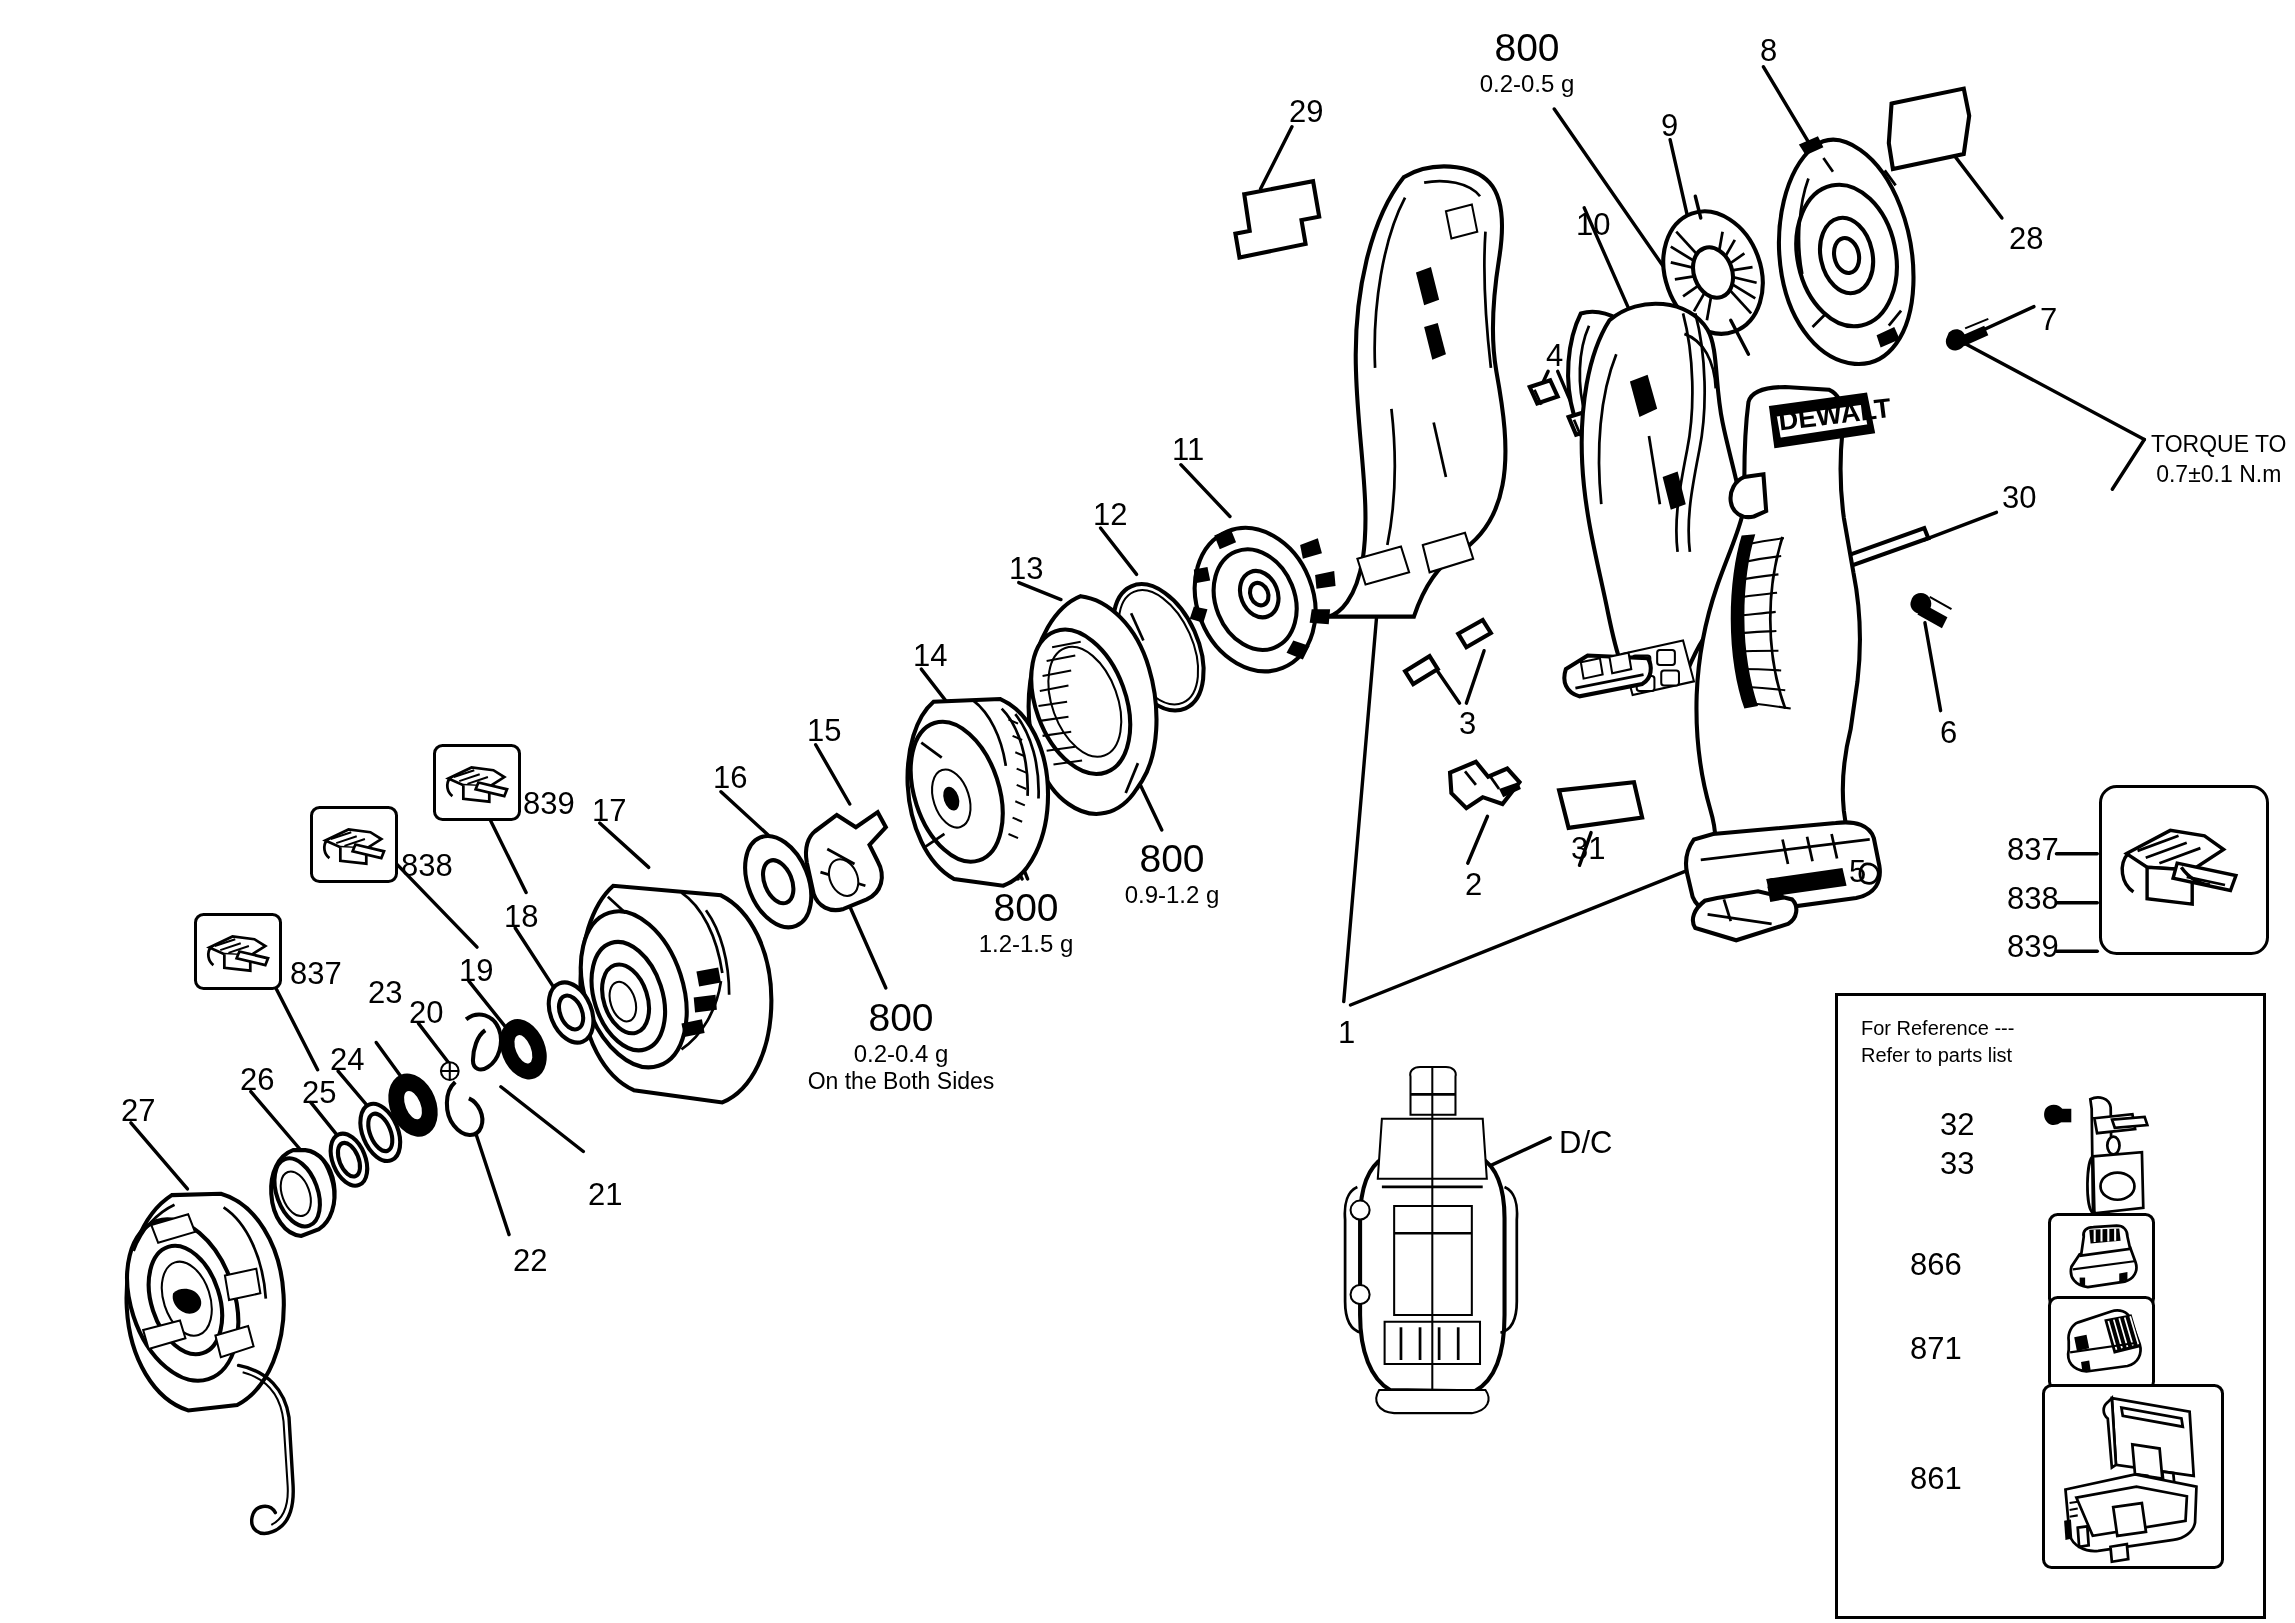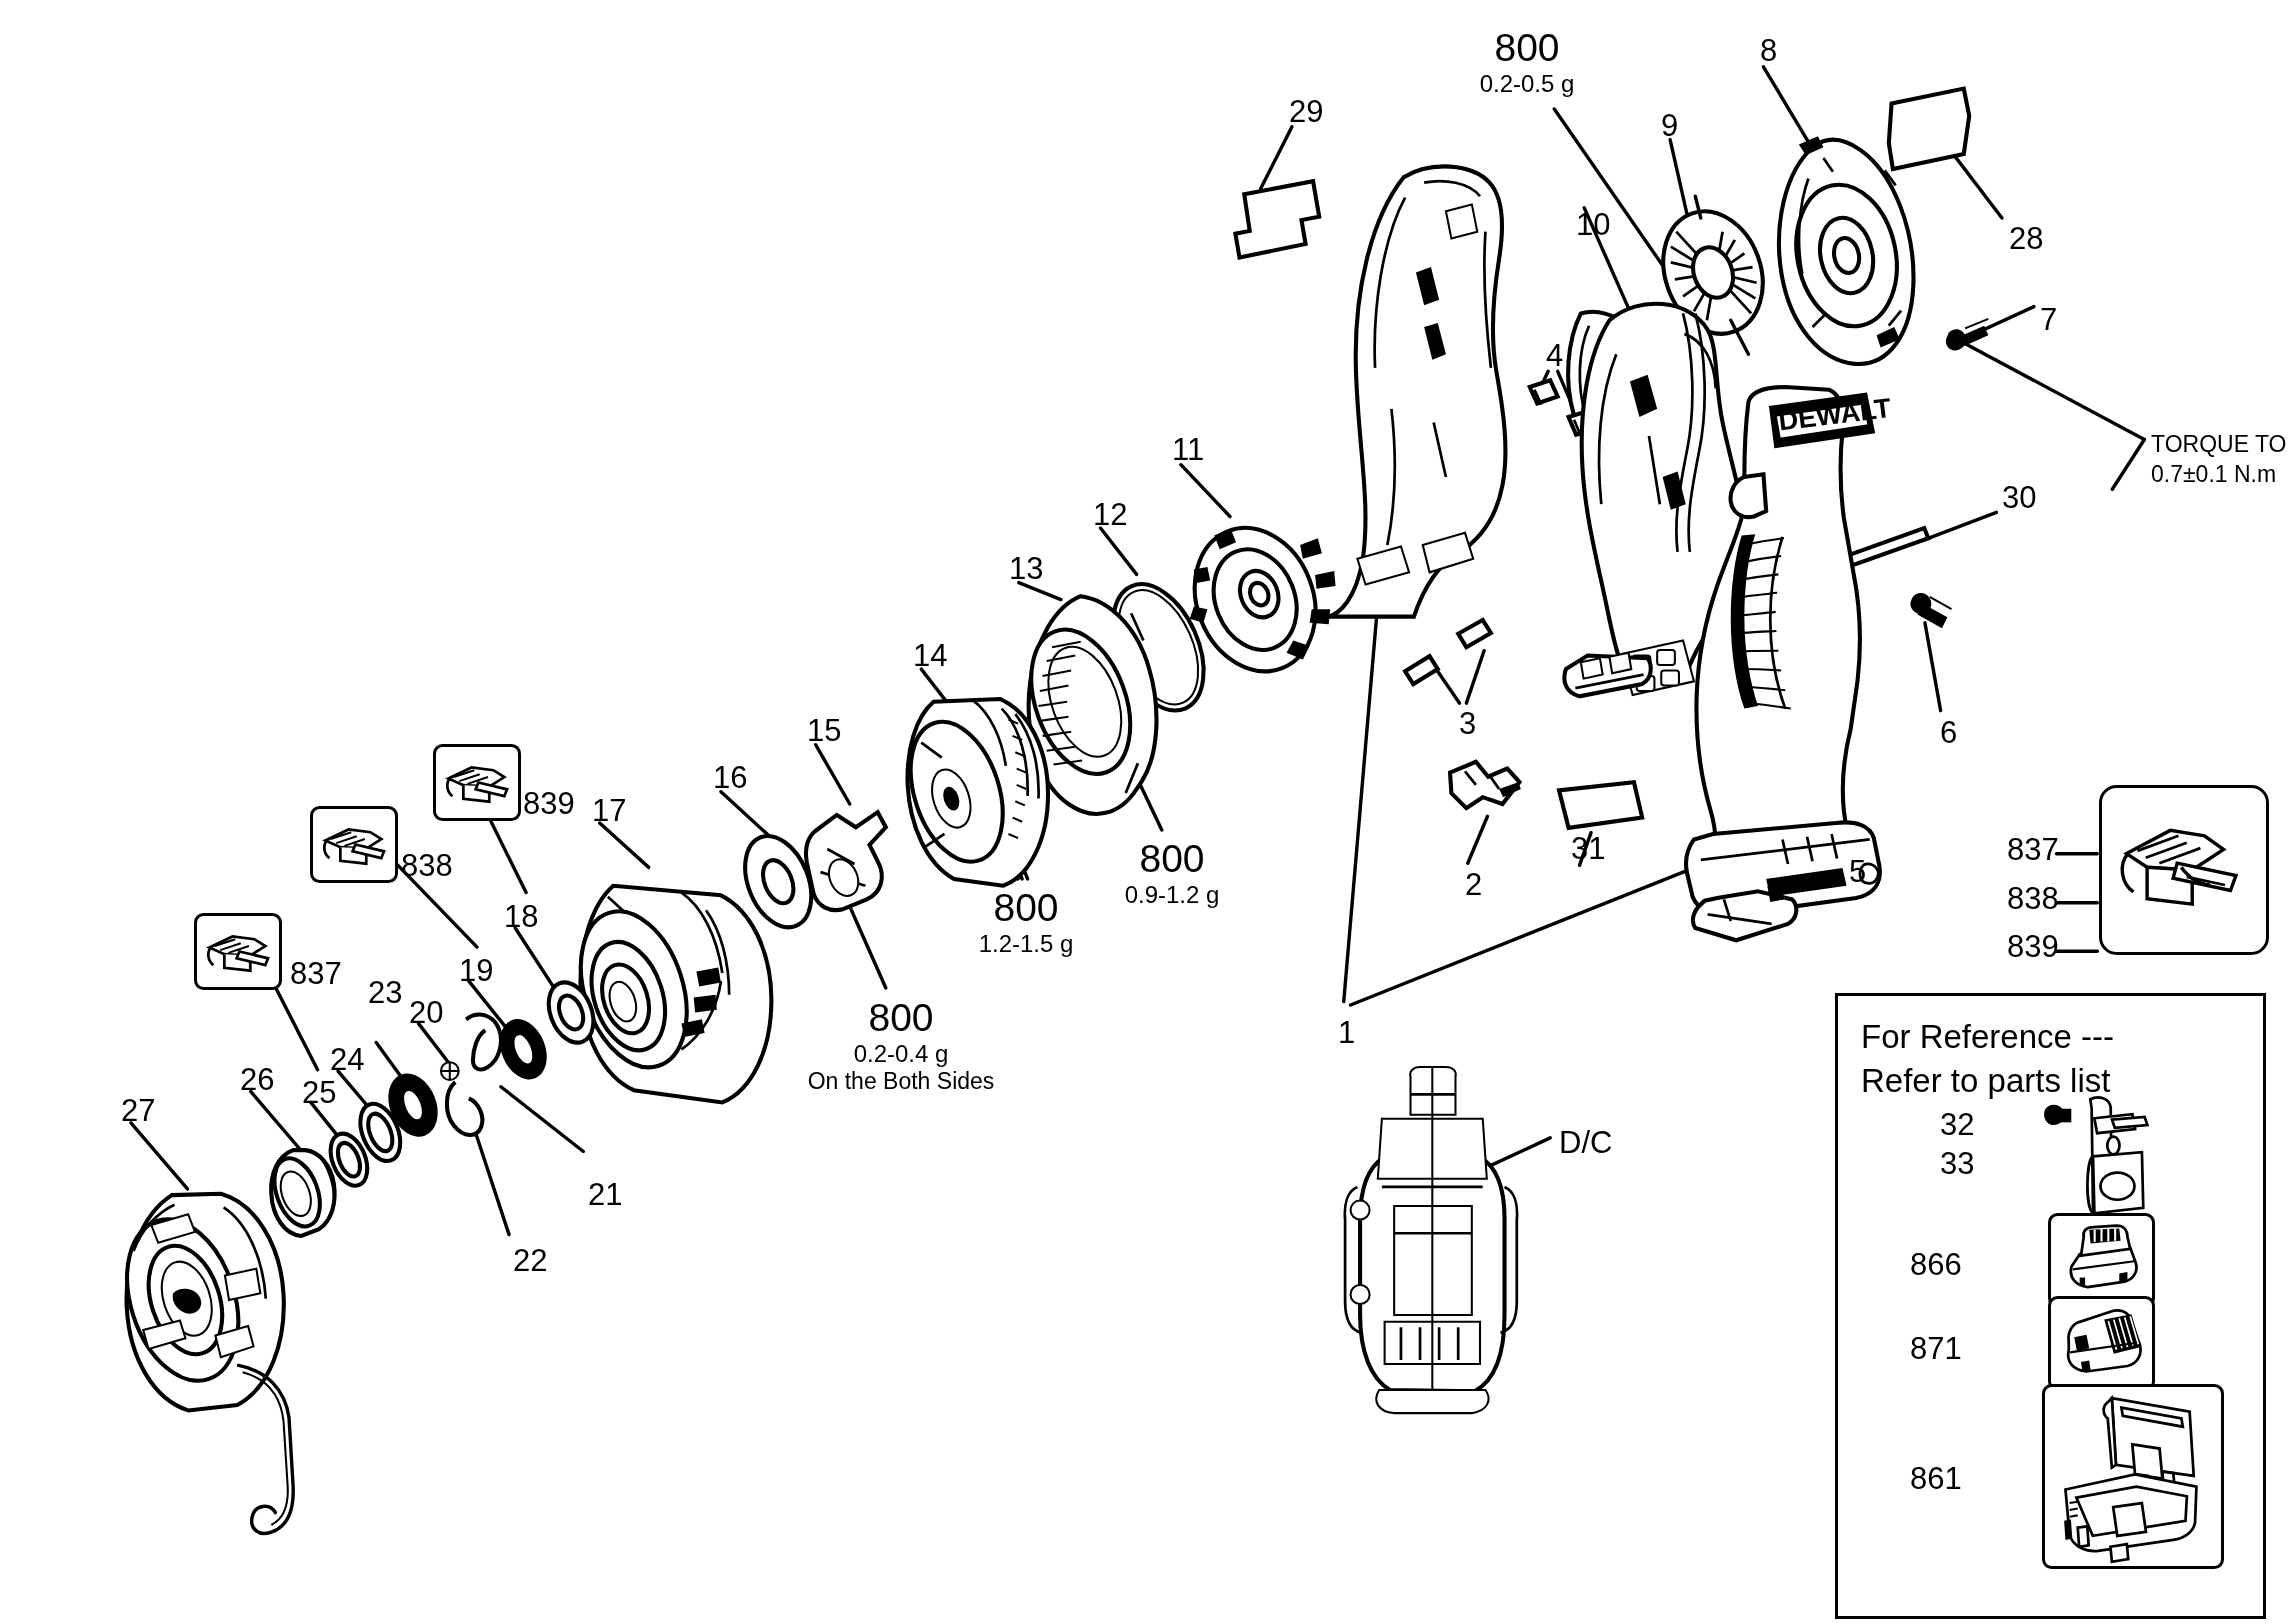--- a/index.html
+++ b/index.html
@@ -7,21 +7,21 @@
   body{font-family:"Liberation Sans", sans-serif;color:#000;}
   #sheet{position:relative;width:2295px;height:1623px;background:#fff;overflow:hidden;}
   #sheet svg.layer{position:absolute;left:0;top:0;width:2295px;height:1623px;}
   .lbl{position:absolute;font-family:"Liberation Sans", sans-serif;color:#000;white-space:nowrap;line-height:1.08;}
   .callout{font-size:31px;font-weight:400;}
   .grease-no{font-size:39px;text-align:center;}
   .grease-amt{font-size:24px;text-align:center;}
   .grease-extra{font-size:23px;text-align:center;}
   .torque{font-size:23px;line-height:1.32;}
   .dc{font-size:31px;}
-  .refbox-title{font-size:33px;line-height:1.34;}
+  .refbox-title{font-size:20px;line-height:1.34;}
   .legend-num{font-size:31px;}
   .grease-blk{position:absolute;transform:translateX(-50%);}
   .box-frame{position:absolute;border:3.4px solid #000;background:#fff;}
   .rbox{position:absolute;border:3.4px solid #000;border-radius:9.5px;background:#fff;}
   .rbox-lg{position:absolute;border:3.4px solid #000;border-radius:17.7px;background:#fff;}
   .art{position:absolute;}
 </style>
 </head>
 <body>
 
@@ -563,21 +563,21 @@
   <div class="grease-blk" style="left:1026px;top:886px;">
     <div class="grease-no">800</div>
     <div class="grease-amt">1.2-1.5 g</div>
   </div>
   <div class="grease-blk" style="left:901px;top:996px;">
     <div class="grease-no">800</div>
     <div class="grease-amt">0.2-0.4 g</div>
     <div class="grease-extra">On the Both Sides</div>
   </div>
 
-  <div class="lbl torque" style="left:2151px;top:429px;">
+  <div class="lbl torque" style="left:2151px;top:429px;text-align:center;">
     <div>TORQUE TO</div>
     <div>0.7±0.1 N.m</div>
   </div>
 
   <div class="lbl dc" style="left:1559px;top:1126px;">D/C</div>
 
   <div class="lbl legend-num" style="left:2007px;top:833px;">837</div>
   <div class="lbl legend-num" style="left:2007px;top:882px;">838</div>
   <div class="lbl legend-num" style="left:2007px;top:930px;">839</div>
 

